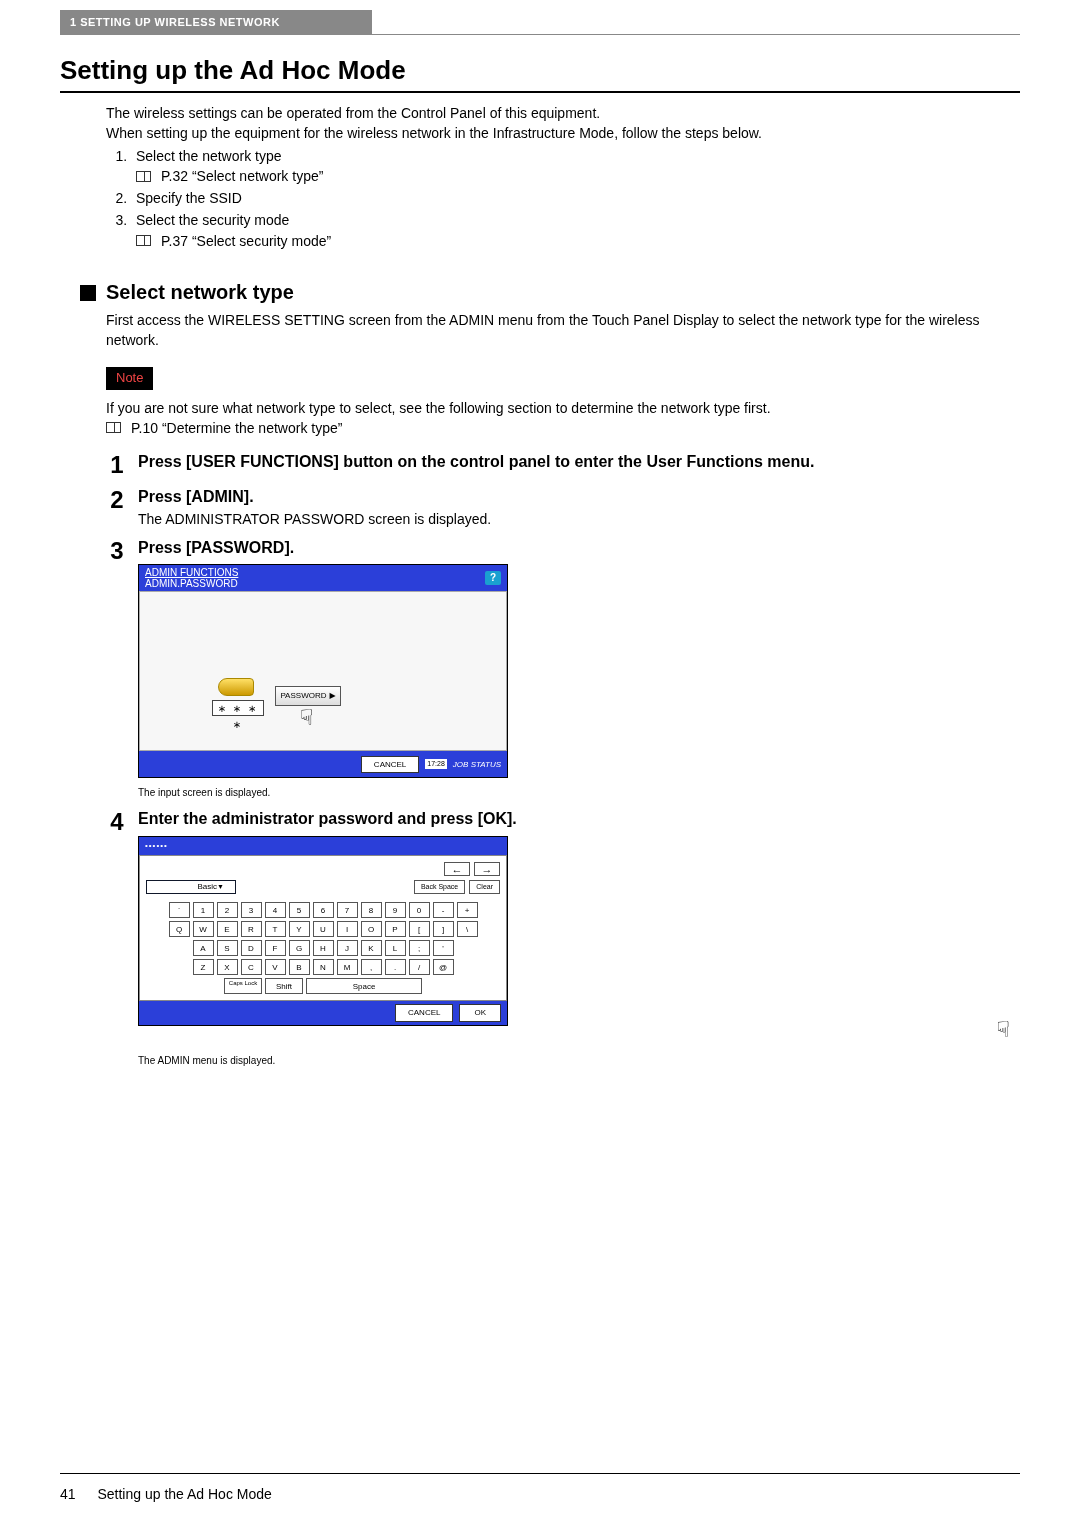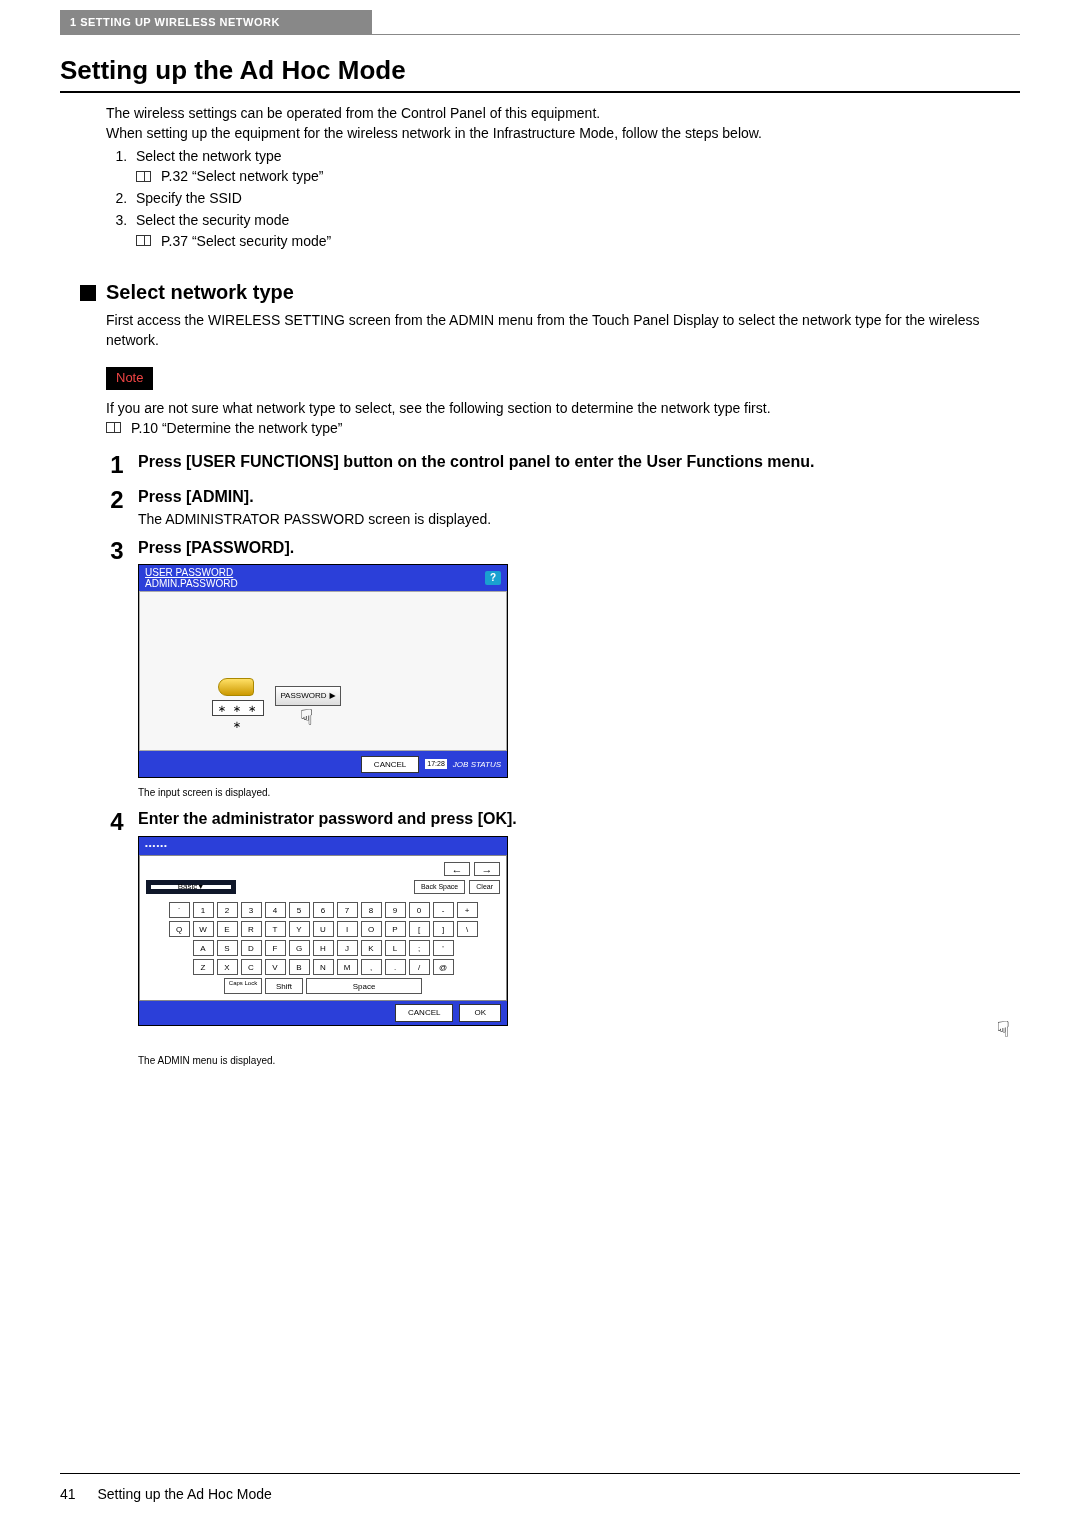--- a/index.html
+++ b/index.html
@@ -91,21 +91,21 @@
   
   .kb-screenshot {
     width: 370px; border:1px solid #000; margin-top:6px; font-family: Arial,sans-serif;
   }
   .kb-top { background:#2b3fd9; height:18px; display:flex; align-items:center; padding-left:6px; }
   .kb-dots { color:#fff; font-size:8px; letter-spacing:1px; }
   .kb-inner { background:#fff; border:1px solid #888; padding:6px; }
   .kb-nav-row { display:flex; justify-content:flex-end; gap:4px; margin-bottom:4px; }
   .kb-navbtn { border:1px solid #555; width:26px; height:14px; font-size:11px; text-align:center; line-height:12px; background:#fff; }
   .kb-row2 { display:flex; justify-content:space-between; align-items:center; margin-bottom:8px; }
-  .kb-select { border:5px solid #0f172a; width:90px; height:14px; font-size:8px; padding:0 11px; display:flex; justify-content:center; align-items:center; background:#fff; }
+  .kb-select { border:1px solid #0f172a; width:90px; height:14px; font-size:8px; padding:0 11px; display:flex; justify-content:flex-end; align-items:center; background:#fff; }
   .kb-select .dd { font-size:7px; }
   .kb-rightbtns { display:flex; gap:4px; }
   .kb-chip { border:1px solid #555; font-size:7px; padding:1px 6px; background:#fff; }
   .kb-keys { display:flex; flex-direction:column; gap:3px; align-items:center; margin-top:4px; }
   .kb-row { display:flex; gap:3px; }
   .kb-key { border:1px solid #555; width:21px; height:16px; font-size:8px; text-align:center; line-height:16px; background:#fff; }
   .kb-key-wide { width:38px; }
   .kb-key-space { width:116px; }
   .kb-footer { background:#2b3fd9; height:24px; display:flex; justify-content:flex-end; align-items:center; padding:0 6px; gap:6px; }
   .kb-ok { background:#fff; border:1px solid #333; font-size:8px; padding:2px 14px; }
@@ -182,21 +182,21 @@
       </div>
 
       <div class="step">
         <div class="step-num">3</div>
         <div class="step-content">
           <div class="step-heading">Press [PASSWORD].</div>
 
           <div class="pwd-screenshot">
             <div class="pwd-titlebar">
               <div class="title-left">
-                <span style="text-decoration:underline;">USER PASSWORD</span>
+                <span style="text-decoration:underline;">ADMIN FUNCTIONS</span>
                 <span>ADMIN.PASSWORD</span>
               </div>
               <div class="pwd-help">?</div>
             </div>
             <div class="pwd-body">
               <span class="key-icon"><span class="key-shape"></span></span>
               <div class="masked-field">∗ ∗ ∗ ∗</div>
               <div class="pwd-btn">
                 <span>PASSWORD</span>
                   <span class="tri">▶</span>

